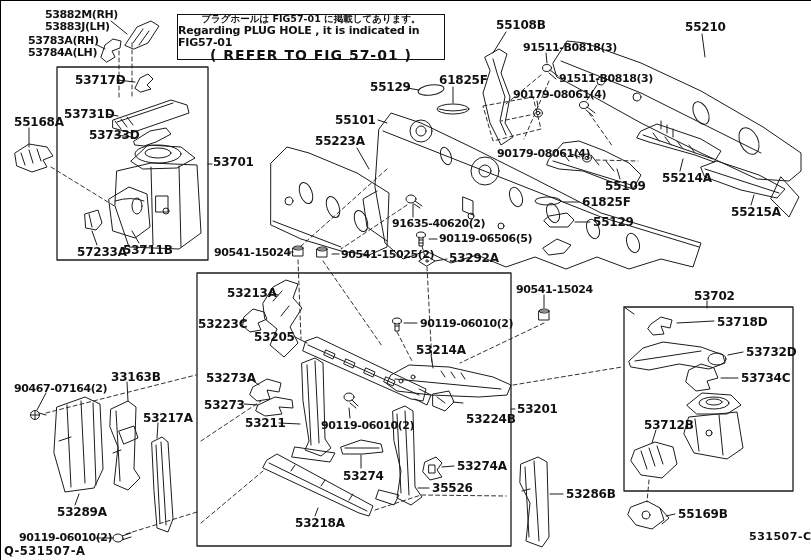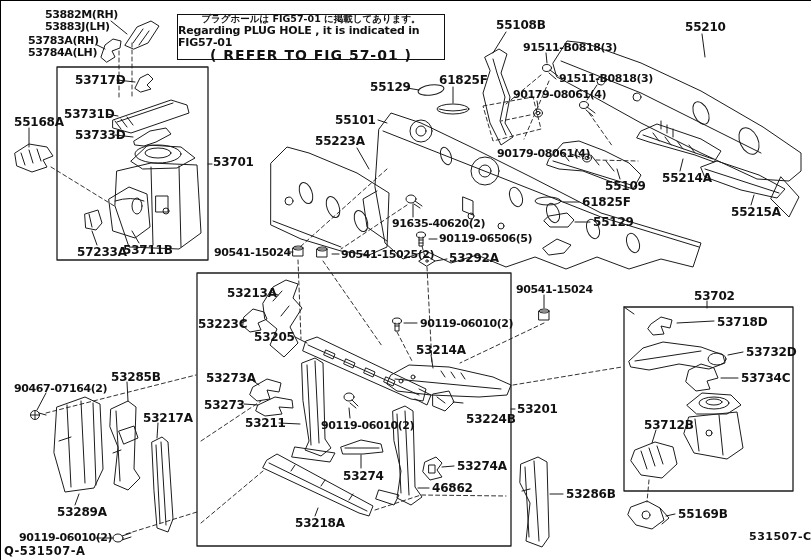--- a/index.html
+++ b/index.html
@@ -317,21 +317,21 @@
   </div>
 
   <div>
       <div class="plabel" style="left: 44px; top: 8px;">53882M(RH)</div>
       <div class="plabel" style="left: 44px; top: 20px;">53883J(LH)</div>
       <div class="plabel" style="left: 27px; top: 34px;">53783A(RH)</div>
       <div class="plabel" style="left: 27px; top: 46px;">53784A(LH)</div>
       <div class="plabel big" style="left: 74px; top: 74px;">53717D</div>
       <div class="plabel big" style="left: 13px; top: 116px;">55168A</div>
       <div class="plabel big" style="left: 63px; top: 108px;">53731D</div>
-      <div class="plabel big" style="left: 74px; top: 129px;">53733D</div>
+      <div class="plabel big" style="left: 88px; top: 129px;">53733D</div>
       <div class="plabel big" style="left: 212px; top: 156px;">53701</div>
       <div class="plabel big" style="left: 76px; top: 246px;">57233A</div>
       <div class="plabel big" style="left: 122px; top: 244px;">53711B</div>
       <div class="plabel big" style="left: 495px; top: 19px;">55108B</div>
       <div class="plabel" style="left: 522px; top: 41px;">91511-B0818(3)</div>
       <div class="plabel big" style="left: 684px; top: 21px;">55210</div>
       <div class="plabel" style="left: 558px; top: 72px;">91511-B0818(3)</div>
       <div class="plabel" style="left: 512px; top: 88px;">90179-08061(4)</div>
       <div class="plabel big" style="left: 369px; top: 81px;">55129</div>
       <div class="plabel big" style="left: 438px; top: 74px;">61825F</div>
@@ -350,34 +350,34 @@
       <div class="plabel big" style="left: 448px; top: 252px;">53292A</div>
       <div class="plabel" style="left: 515px; top: 283px;">90541-15024</div>
       <div class="plabel big" style="left: 693px; top: 290px;">53702</div>
       <div class="plabel big" style="left: 226px; top: 287px;">53213A</div>
       <div class="plabel big" style="left: 197px; top: 318px;">53223C</div>
       <div class="plabel" style="left: 419px; top: 317px;">90119-06010(2)</div>
       <div class="plabel big" style="left: 716px; top: 316px;">53718D</div>
       <div class="plabel big" style="left: 253px; top: 331px;">53205</div>
       <div class="plabel big" style="left: 415px; top: 344px;">53214A</div>
       <div class="plabel big" style="left: 745px; top: 346px;">53732D</div>
-      <div class="plabel big" style="left: 110px; top: 371px;">53285B</div>
+      <div class="plabel big" style="left: 110px; top: 371px;">33163B</div>
       <div class="plabel big" style="left: 205px; top: 372px;">53273A</div>
       <div class="plabel big" style="left: 740px; top: 372px;">53734C</div>
       <div class="plabel" style="left: 13px; top: 382px;">90467-07164(2)</div>
       <div class="plabel big" style="left: 203px; top: 399px;">53273</div>
       <div class="plabel big" style="left: 142px; top: 412px;">53217A</div>
       <div class="plabel big" style="left: 244px; top: 417px;">53211</div>
       <div class="plabel" style="left: 320px; top: 419px;">90119-06010(2)</div>
       <div class="plabel big" style="left: 465px; top: 397px; margin-top: 16px;">53224B</div>
       <div class="plabel big" style="left: 516px; top: 403px;">53201</div>
       <div class="plabel big" style="left: 643px; top: 419px;">53712B</div>
       <div class="plabel big" style="left: 456px; top: 460px;">53274A</div>
       <div class="plabel big" style="left: 342px; top: 470px;">53274</div>
-      <div class="plabel big" style="left: 431px; top: 482px;">46862</div>
+      <div class="plabel big" style="left: 431px; top: 482px;">35526</div>
       <div class="plabel big" style="left: 56px; top: 506px;">53289A</div>
       <div class="plabel big" style="left: 565px; top: 488px;">53286B</div>
       <div class="plabel big" style="left: 677px; top: 508px;">55169B</div>
       <div class="plabel big" style="left: 294px; top: 517px;">53218A</div>
       <div class="plabel" style="left: 18px; top: 531px;">90119-06010(2)</div>
     </div>
 
   <div class="fcode" id="fcode-left">Q-531507-A</div>
   <div class="fcode" id="fcode-right">531507-C</div>
 </div>

